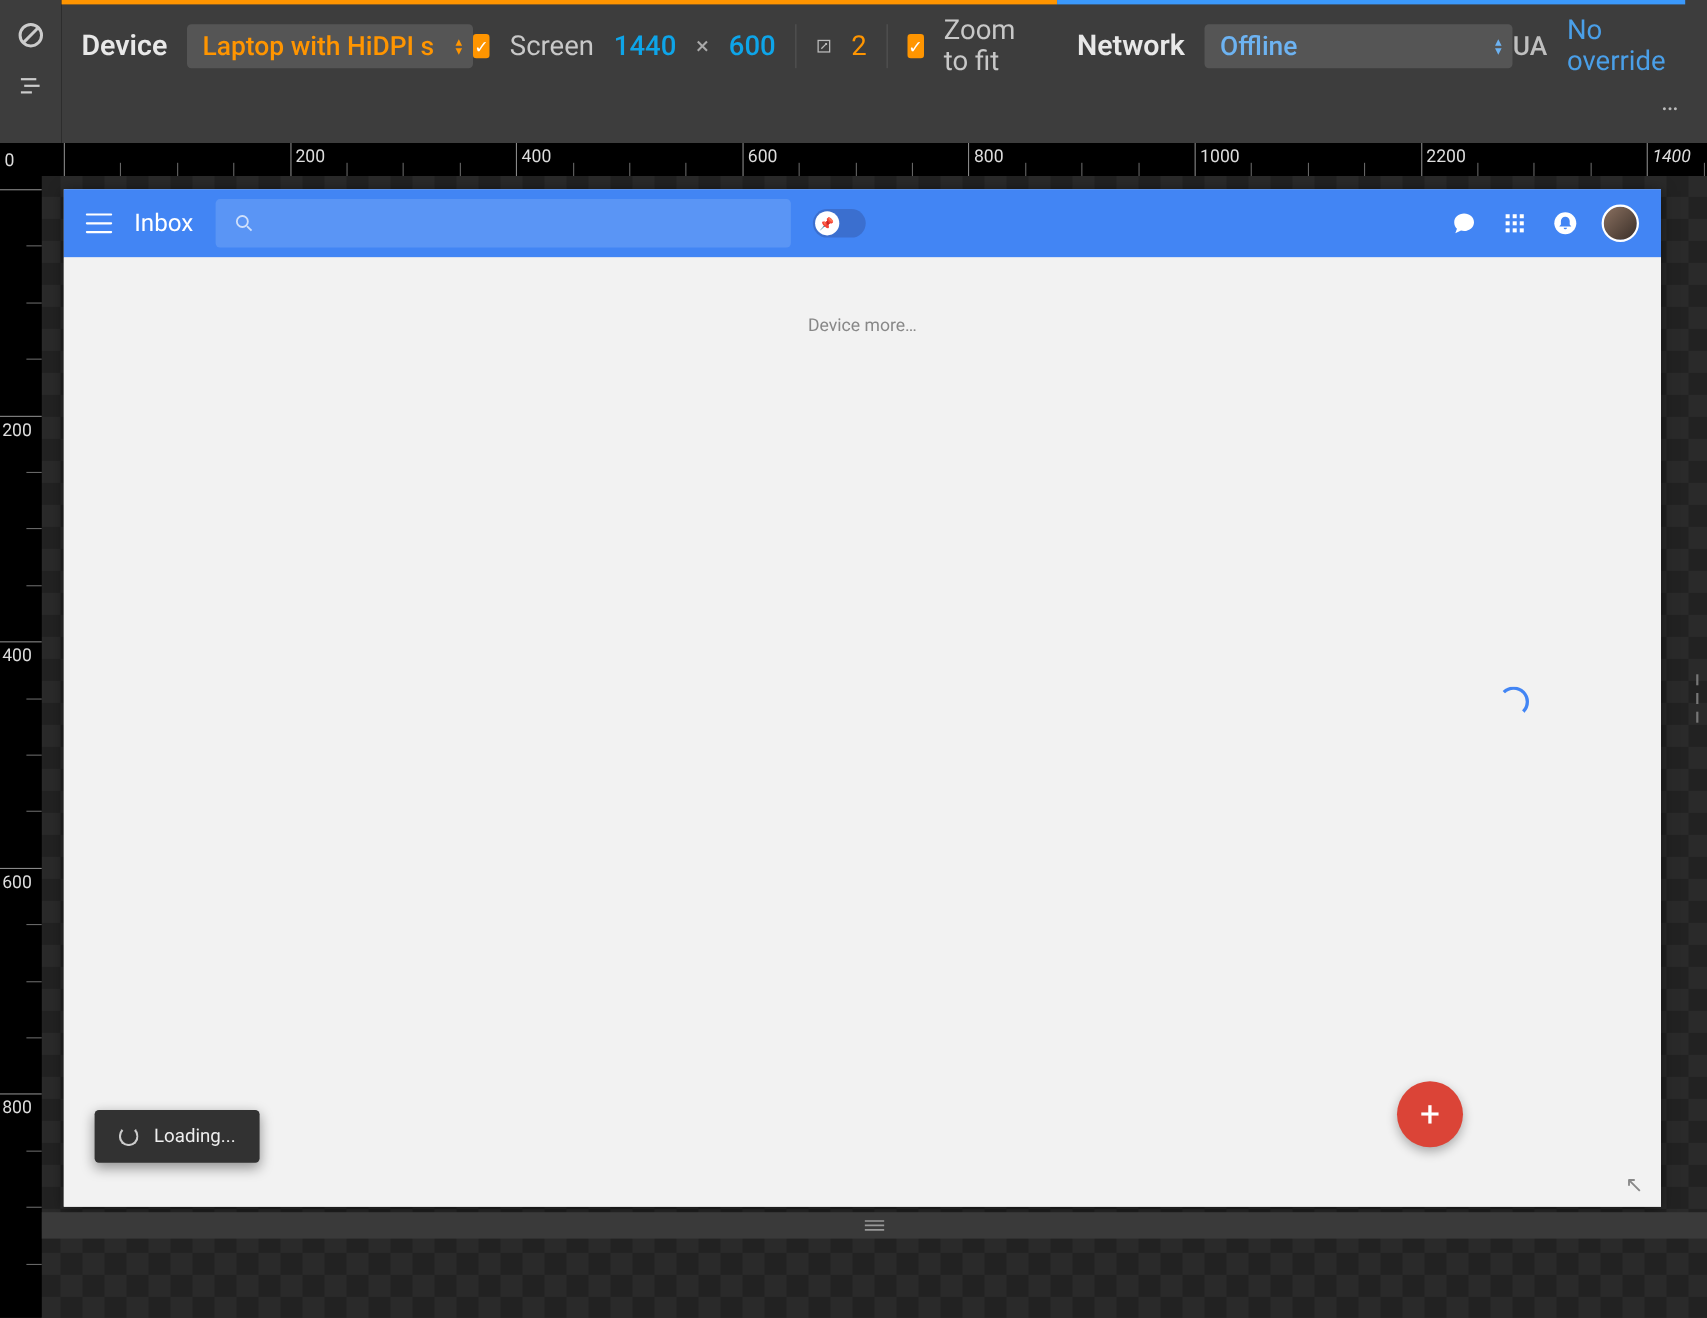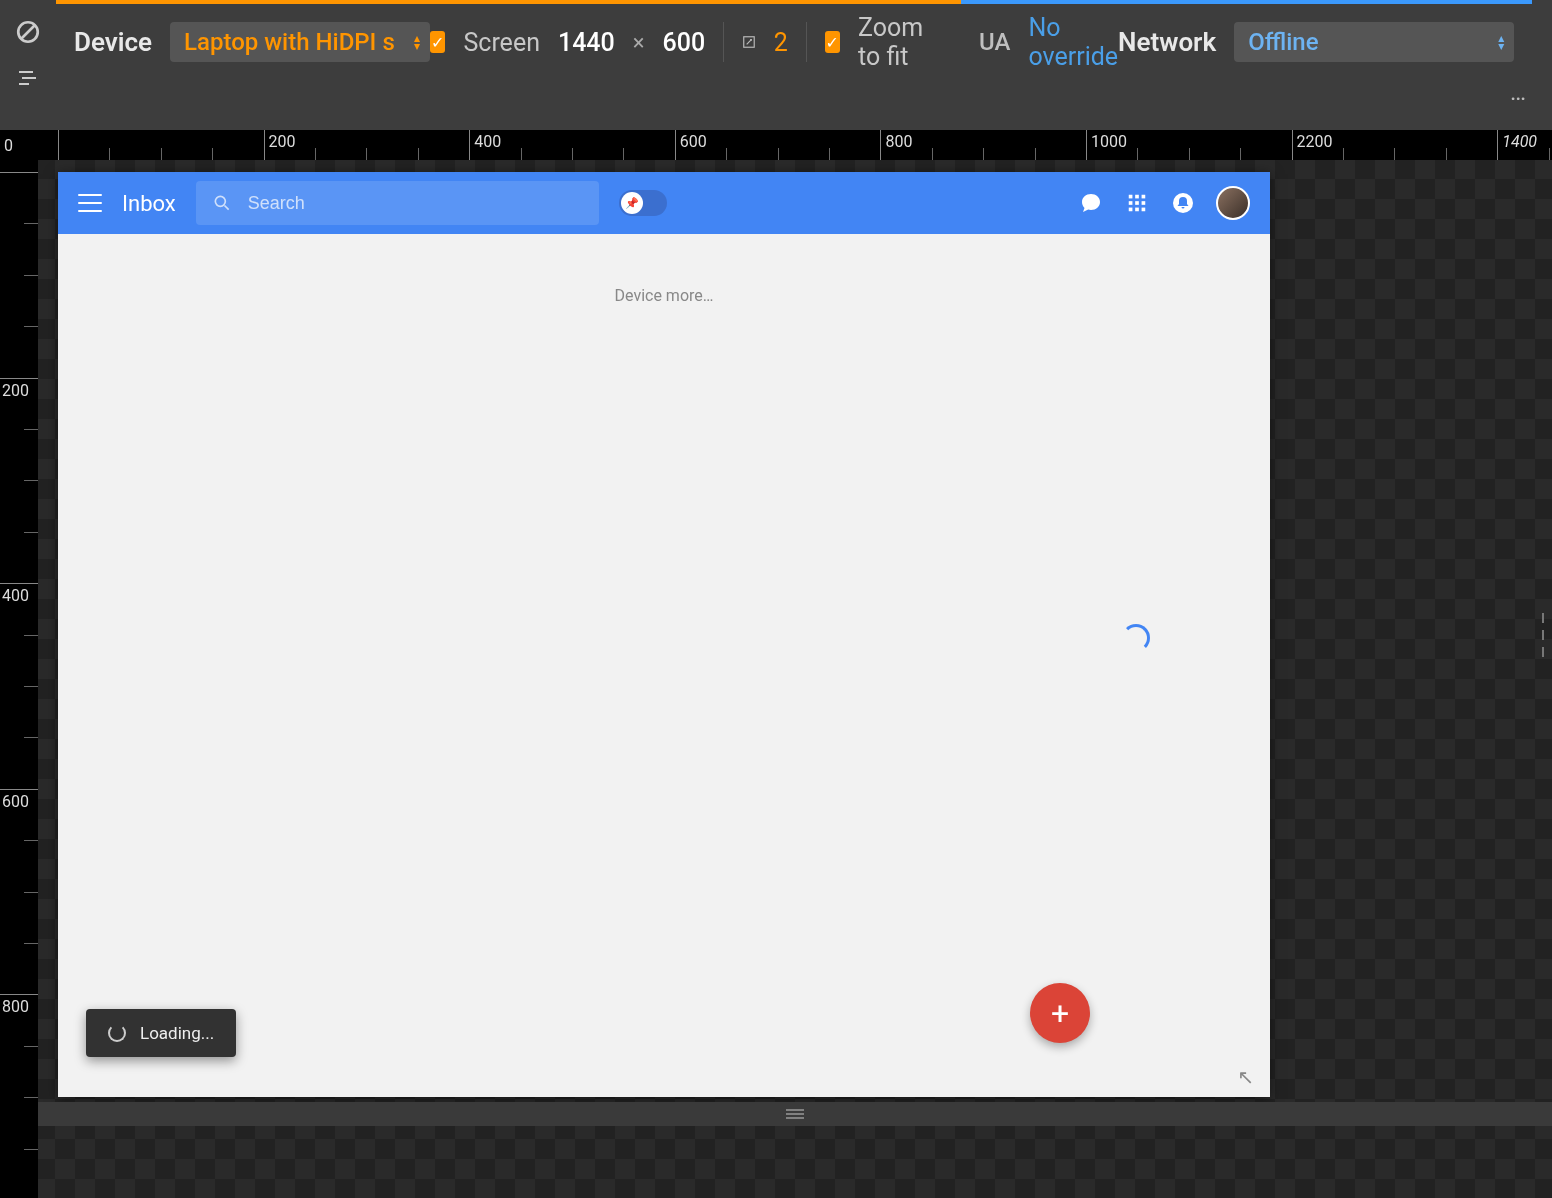--- a/index.html
+++ b/index.html
@@ -51,21 +51,21 @@
 .select-box.blue { color: #6db3f2; min-width: 280px; }
 .select-caret { position:absolute; right:10px; display:flex;flex-direction:column; }
 .select-caret::before{content:"▴";font-size:12px;line-height:8px;}
 .select-caret::after{content:"▾";font-size:12px;line-height:8px;}
 
 .checkbox {
   width: 22px; height: 22px; background: #ff9500; border-radius: 3px;
   display:flex;align-items:center;justify-content:center;color:#fff;font-size:16px;
 }
 .screen-label { color:#c8c8c8; font-size:25px; }
-.dim { color:#ffffff; font-size:25px; font-weight:500; }
+.dim { color:#0ea5e9; font-size:25px; font-weight:500; }
 .times { color:#aaa; font-size:22px; }
 .divider { width:1px; height:40px; background:#555; }
 .dpr-icon { width:20px;height:20px; }
 .dpr-val { color:#ff9500; font-size:25px; }
 .ua-label { color:#bfbfbf; font-size:24px; font-weight:500; }
 .ua-value { color:#4a9fe8; font-size:25px; }
 .kebab { position:absolute; right:24px; bottom:24px; color:#bbb; font-size:24px; letter-spacing:2px;}
 
 
 .ruler-h {
@@ -86,21 +86,21 @@
 .ruler-v .tick-minor { position:absolute; left:24px; width:14px; border-top:1px solid #666; }
 .ruler-zero { position:absolute; left:4px; top:136px; color:#ddd; font-size:16px;}
 
 
 .viewport-wrap {
   position:absolute; left:38px; top:160px; right:0; bottom:0;
   background: repeating-conic-gradient(#2a2a2a 0% 25%, #222 0% 50%) 50% / 40px 40px;
 }
 .device-frame {
   position:absolute; left:20px; top:12px;
-  width:1212px; height:925px;
+  width:1452px; height:925px;
   background:#f2f2f2;
   box-shadow: 0 2px 12px rgba(0,0,0,.5);
 }
 
 
 .inbox-header {
   height: 62px; background:#4285f4;
   display:flex; align-items:center; padding:0 20px; gap:20px;
 }
 .hamburger { width:24px;height:24px; display:flex;flex-direction:column;justify-content:space-around;}
@@ -200,29 +200,29 @@
           <path d="M14 8 L16 8 L16 10" fill="none" stroke="#bbb" stroke-width="2"></path>
         </svg>
       <span class="dpr-val">2</span>
       <div class="divider"></div>
       <div class="checkbox">✓</div>
       <span class="screen-label">Zoom to fit</span>
     </div>
   </div>
   <div class="toolbar-panel right">
     <div class="toolbar-row">
-      <span class="ua-label">UA</span>
-      <span class="ua-value">No override</span>
-    </div>
-    <div class="toolbar-row">
       <span class="label">Network</span>
       <div class="select-box blue">
         <span>Offline</span>
         <span class="select-caret"></span>
       </div>
+    </div>
+    <div class="toolbar-row">
+      <span class="ua-label">UA</span>
+      <span class="ua-value">No override</span>
     </div>
   </div>
   <div class="kebab">…</div>
 </div>
 
 <span class="ruler-zero">0</span>
 
 <div class="ruler-h" id="rulerH">
     <div class="tick-major" style="left: 20px;"></div>
     <div class="tick-minor" style="left: 71.4px;"></div>
@@ -309,21 +309,20 @@
           <span></span>
           <span></span>
           <span></span>
         </div>
       <div class="inbox-title">Inbox</div>
       <div class="search-bar">
         <svg width="20" height="20" viewBox="0 0 24 24">
             <circle cx="10" cy="10" r="6" fill="none" stroke="#cfe0fb" stroke-width="2"></circle>
             <line x1="15" y1="15" x2="20" y2="20" stroke="#cfe0fb" stroke-width="2"></line>
           </svg>
-        <input placeholder="Search" style="">
       </div>
       <div class="toggle-pin">
         <div class="knob">📌</div>
       </div>
       <div class="header-spacer"></div>
       <div class="header-icon">
         <svg viewBox="0 0 24 24" width="24" height="24">
             <path d="M12 3c5 0 9 3.5 9 8s-4 8-9 8c-1 0-2-.1-2.8-.4L4 21l1.5-4C4 15.5 3 13.4 3 11c0-4.5 4-8 9-8z" fill="#fff"></path>
           </svg>
       </div>

